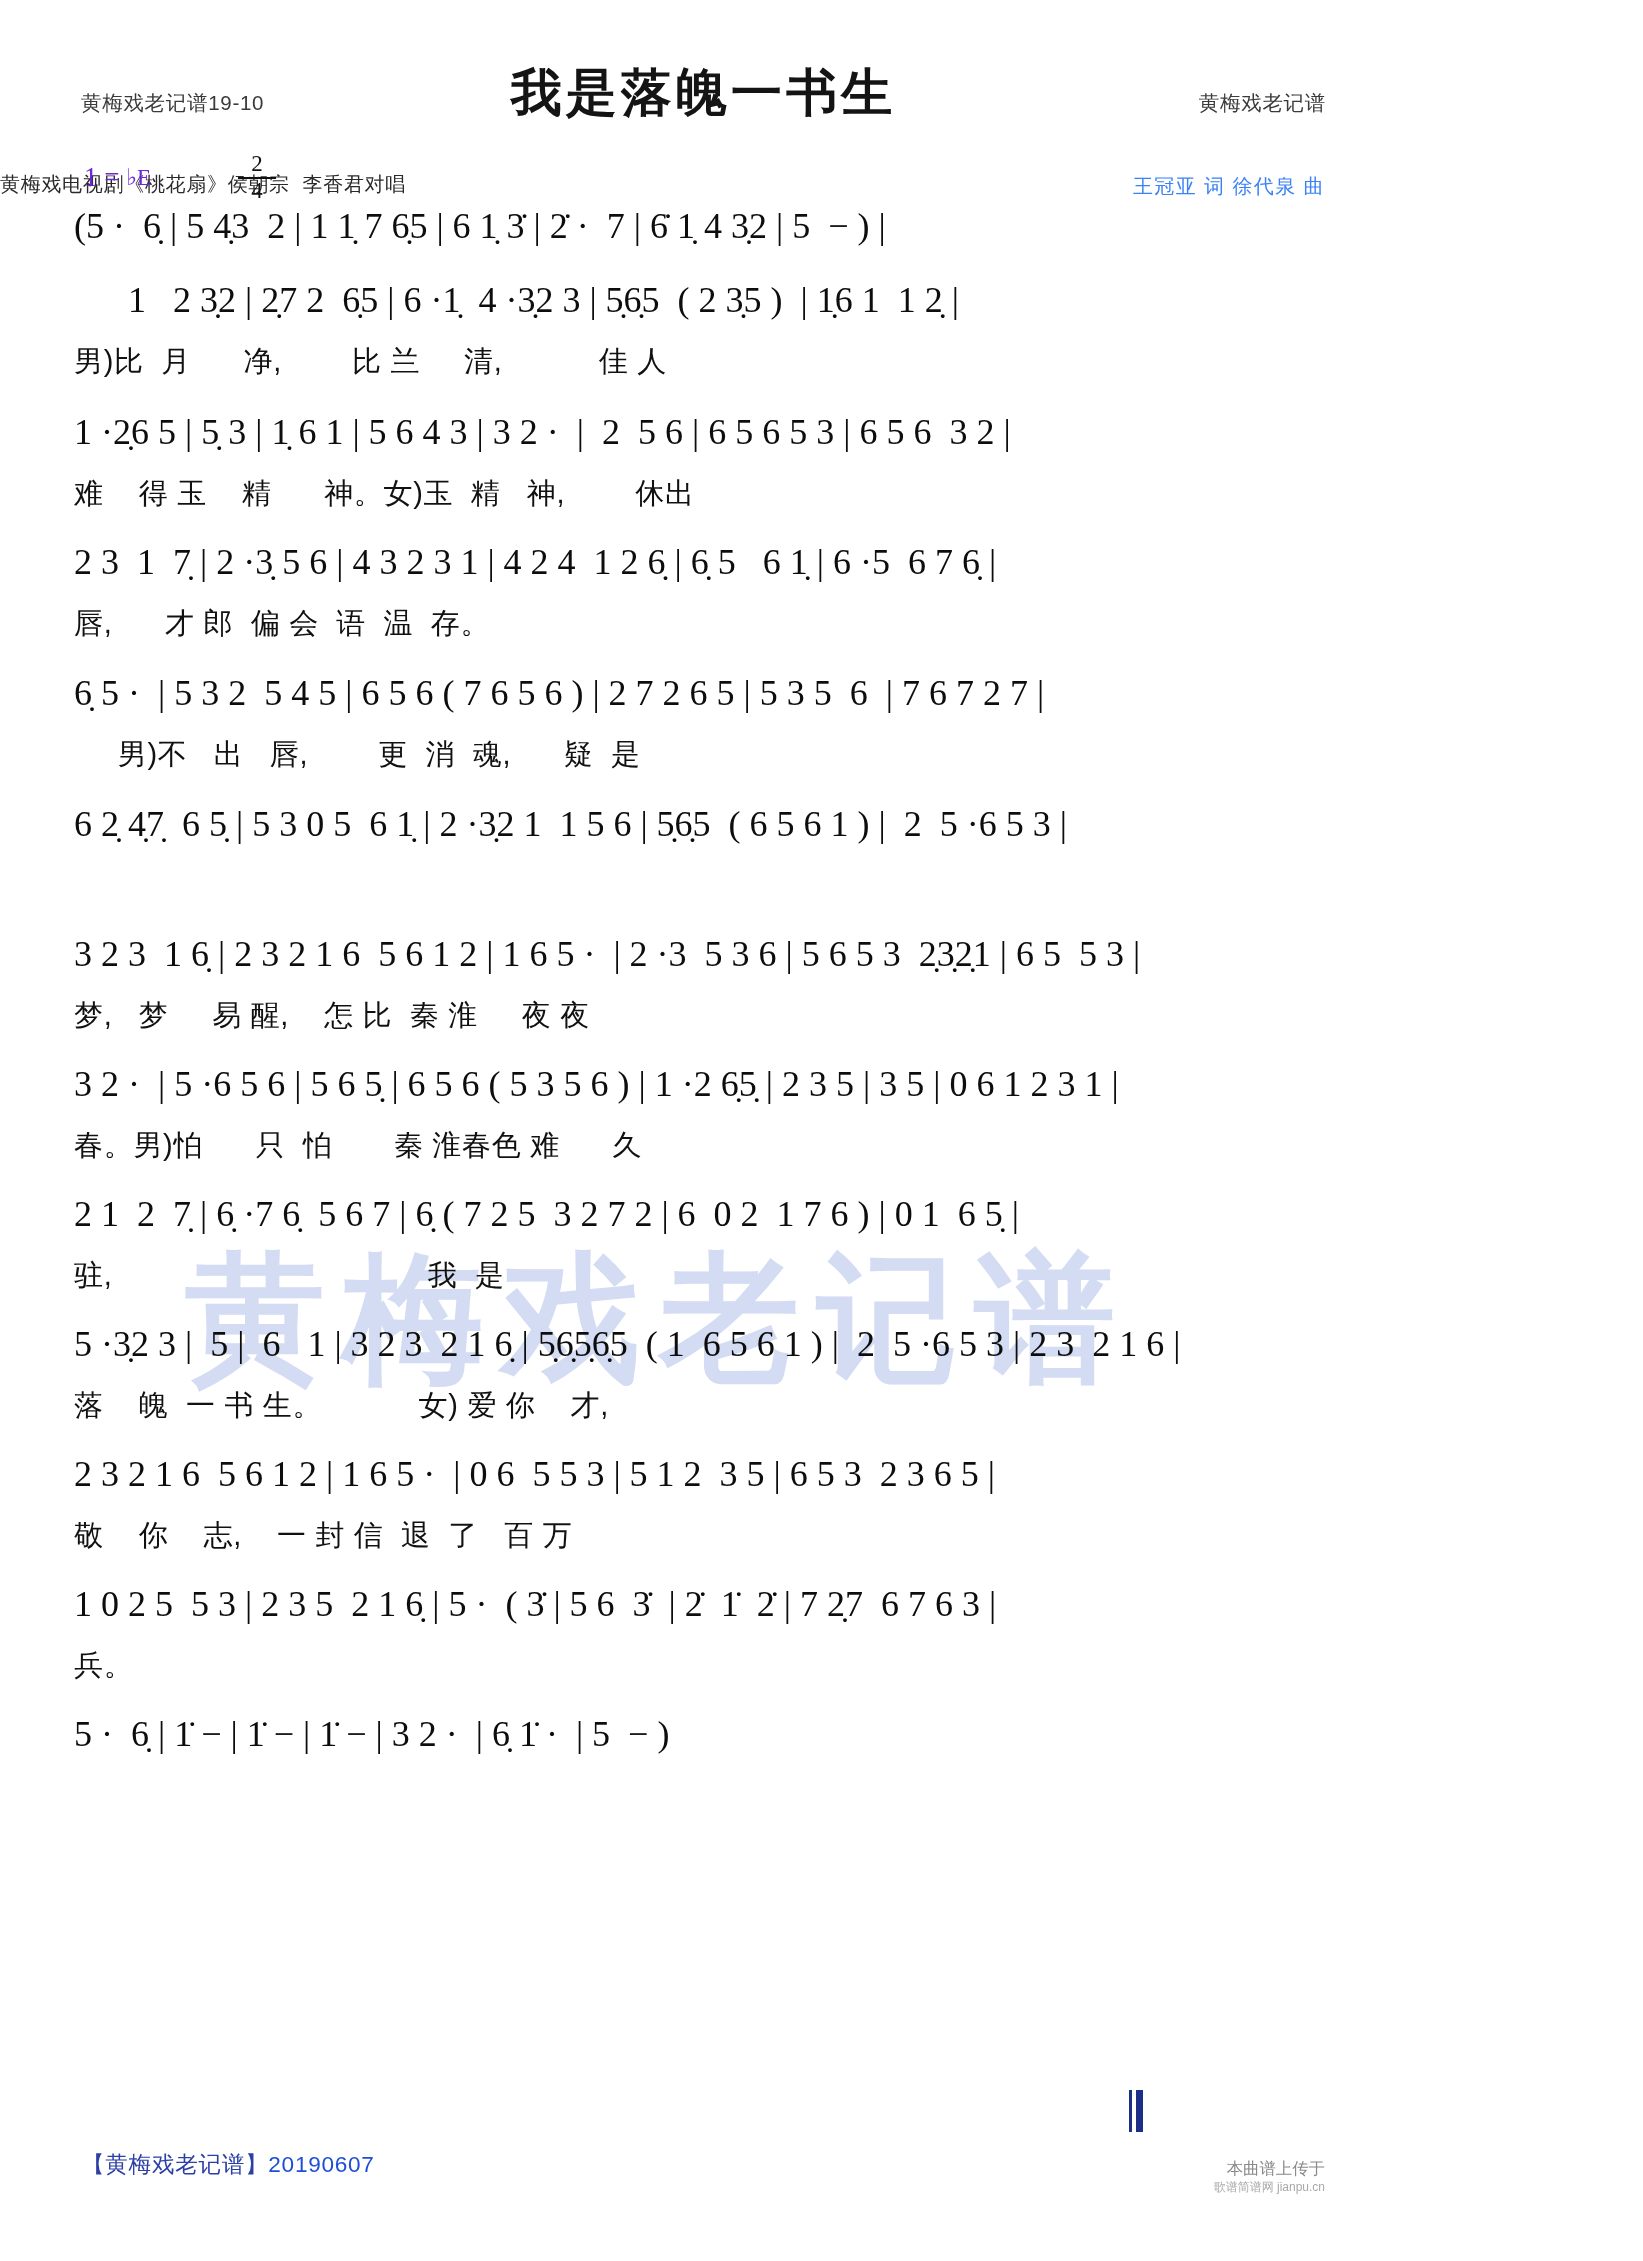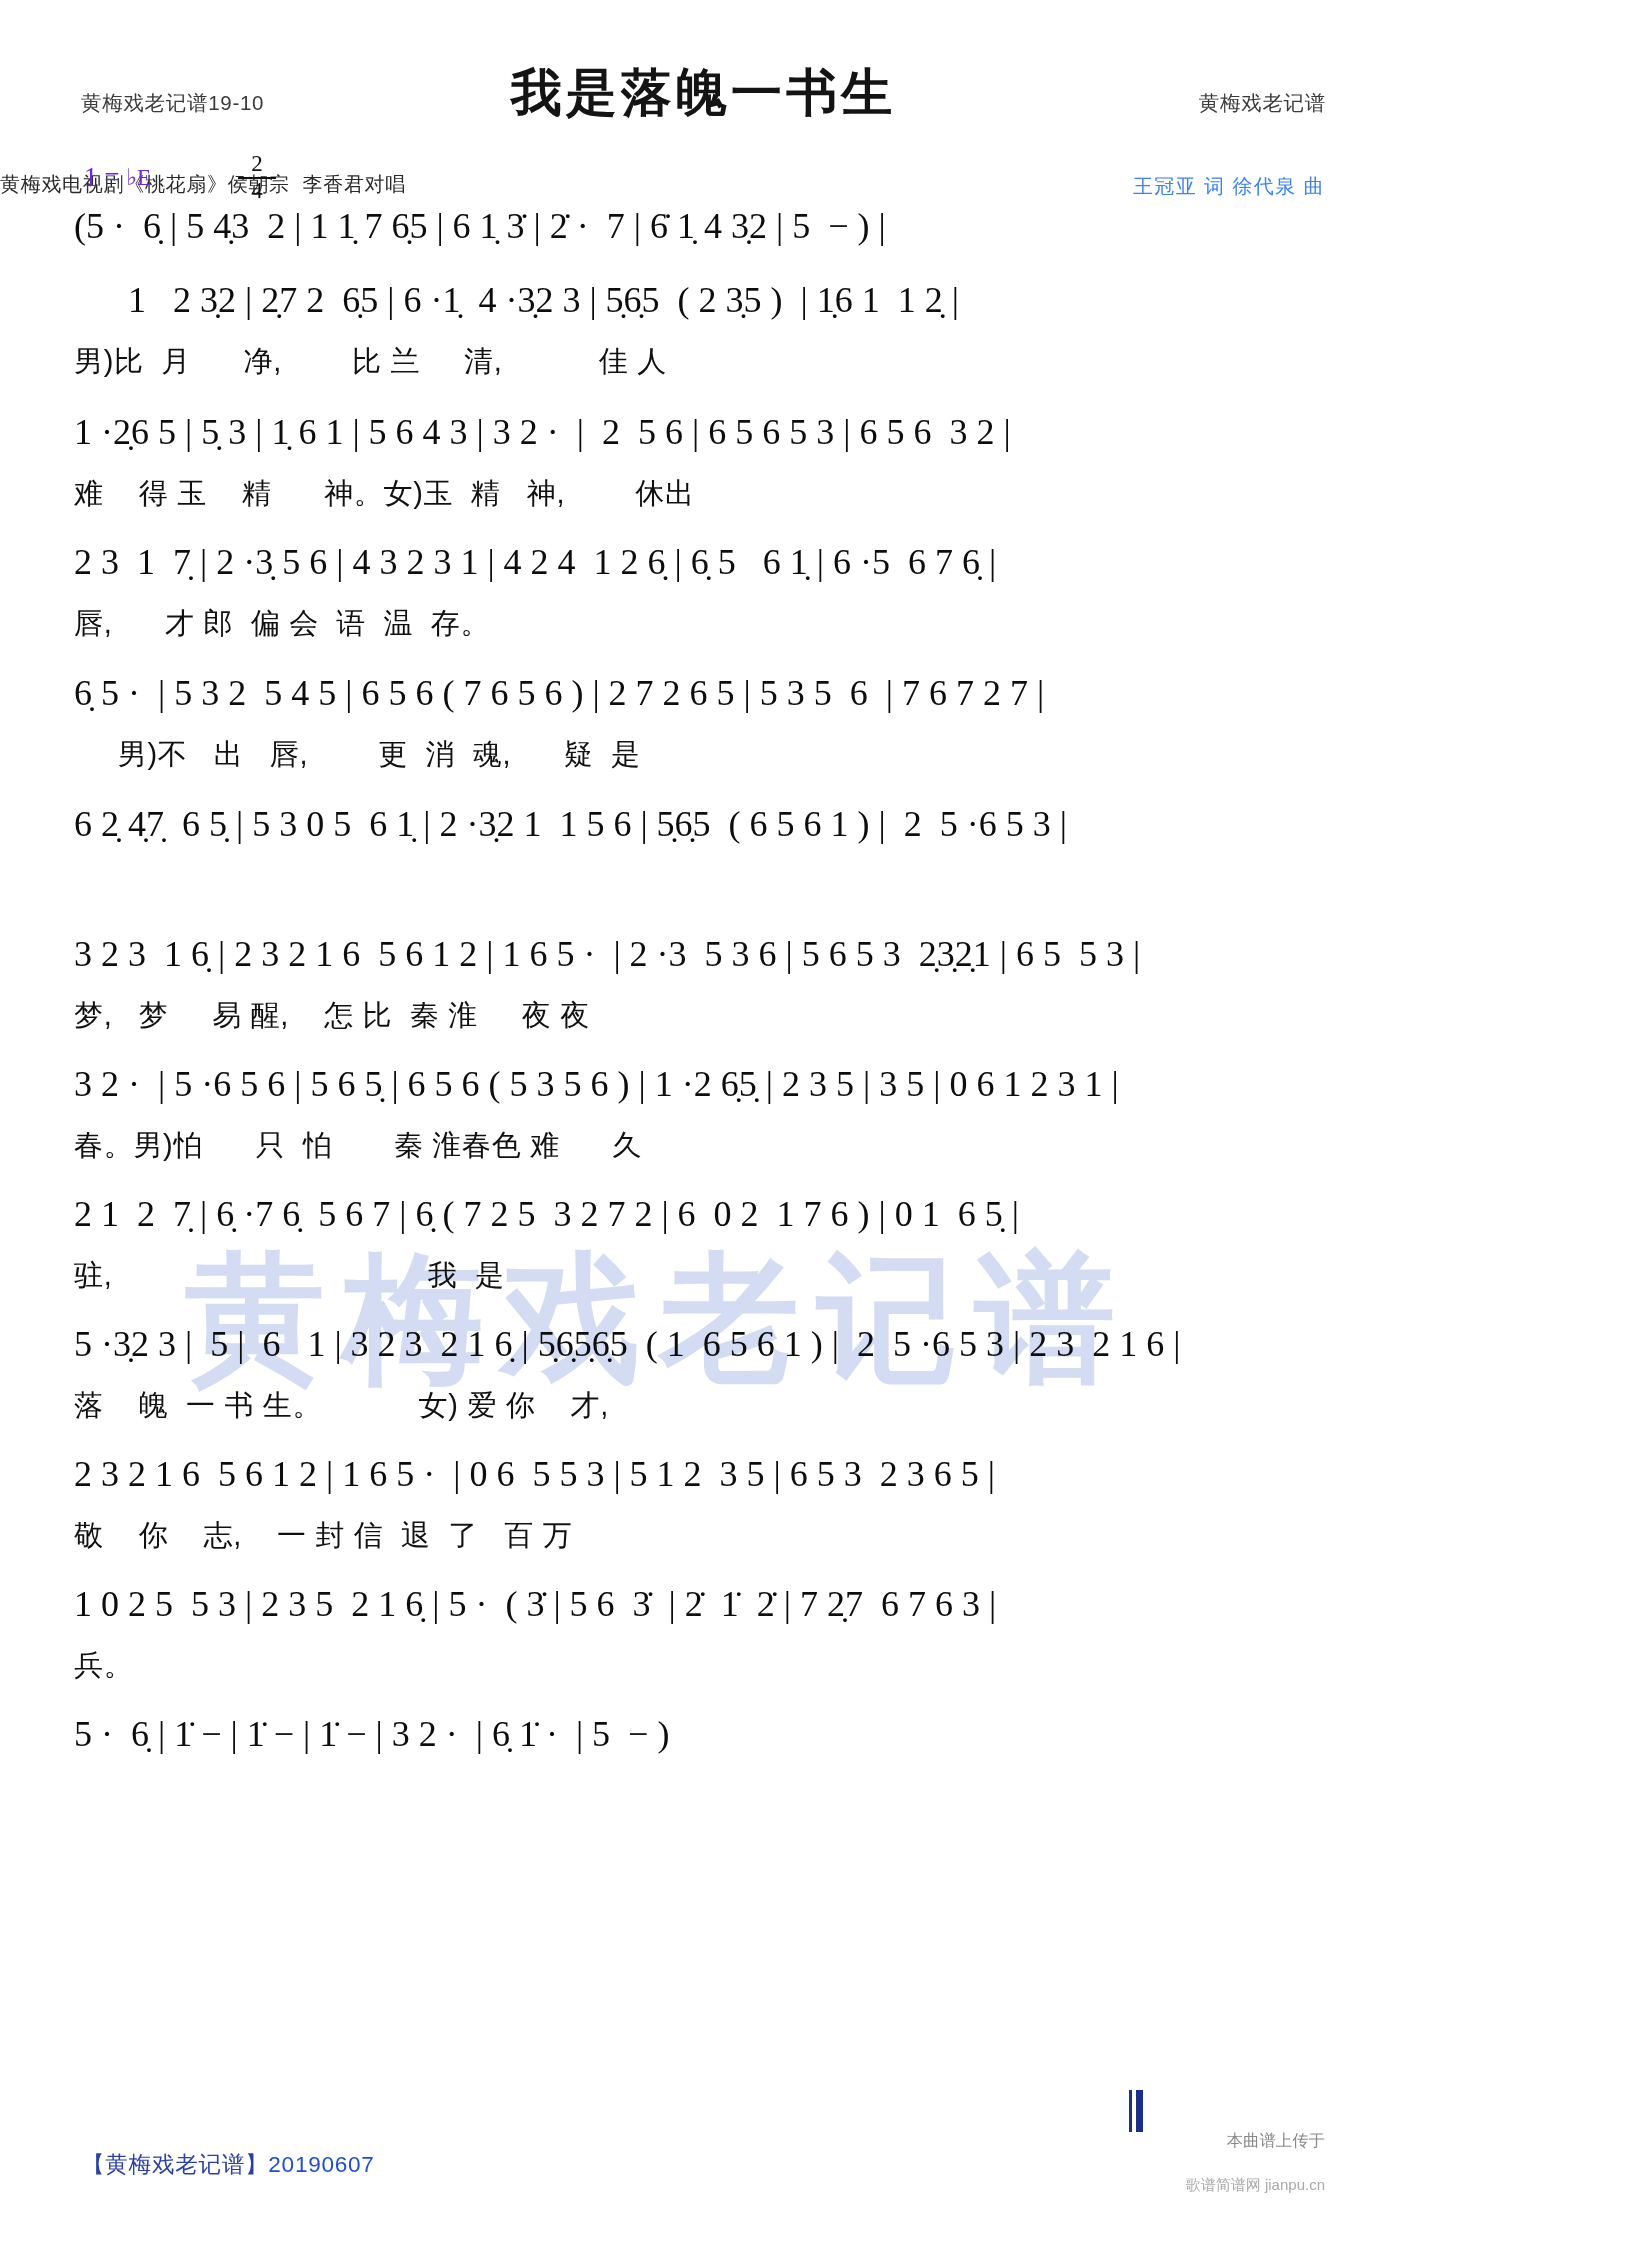--- a/index.html
+++ b/index.html
@@ -153,21 +153,21 @@
   .footer-right {
     position: absolute;
     right: 82px;
     bottom: 66px;
     text-align: right;
     font-family: "Liberation Sans", sans-serif;
     font-size: 16.4px;
     color: #8a8a8a;
     line-height: 1.35;
   }
-  .footer-right .r2 { font-size: 15px; color: #a9a9a9; margin-top: 24px; }
+  .footer-right .r2 { font-size: 12px; color: #a9a9a9; }
 
   .final-bar {
     position: absolute;
     left: 1129px;
     top: 2090px;
     width: 15px;
     height: 42px;
   }
   .final-bar i {
     position: absolute;

